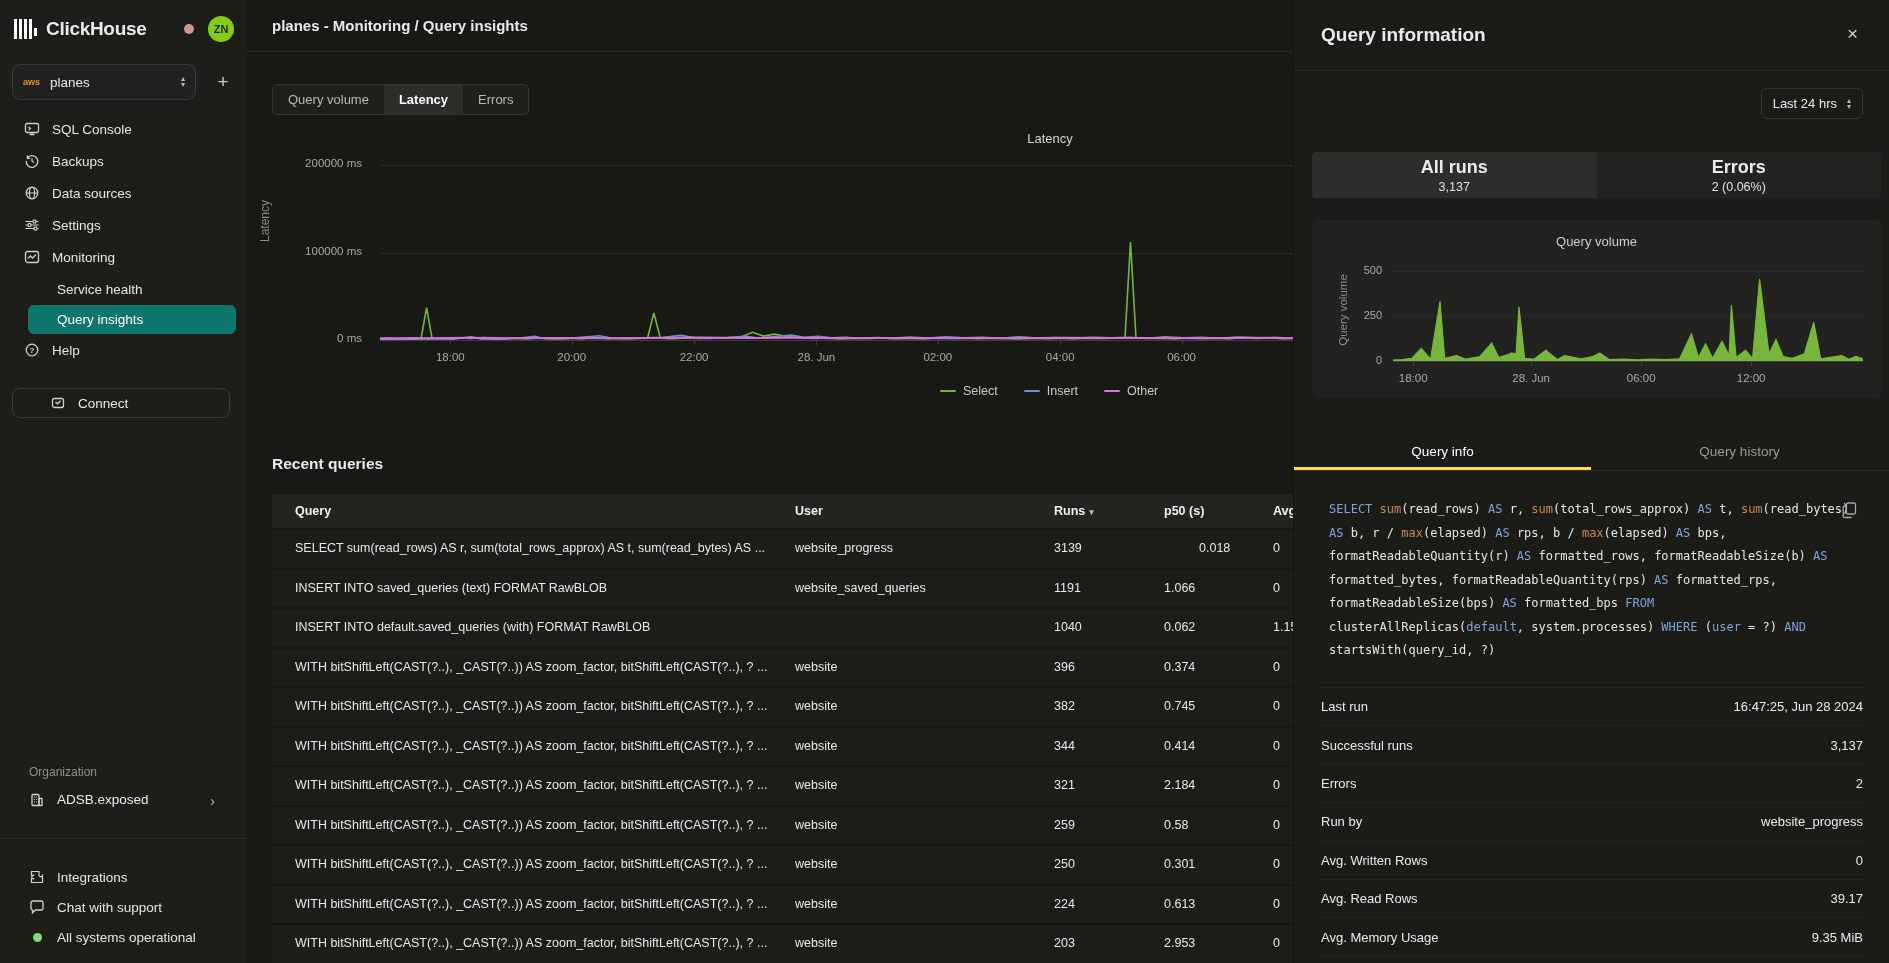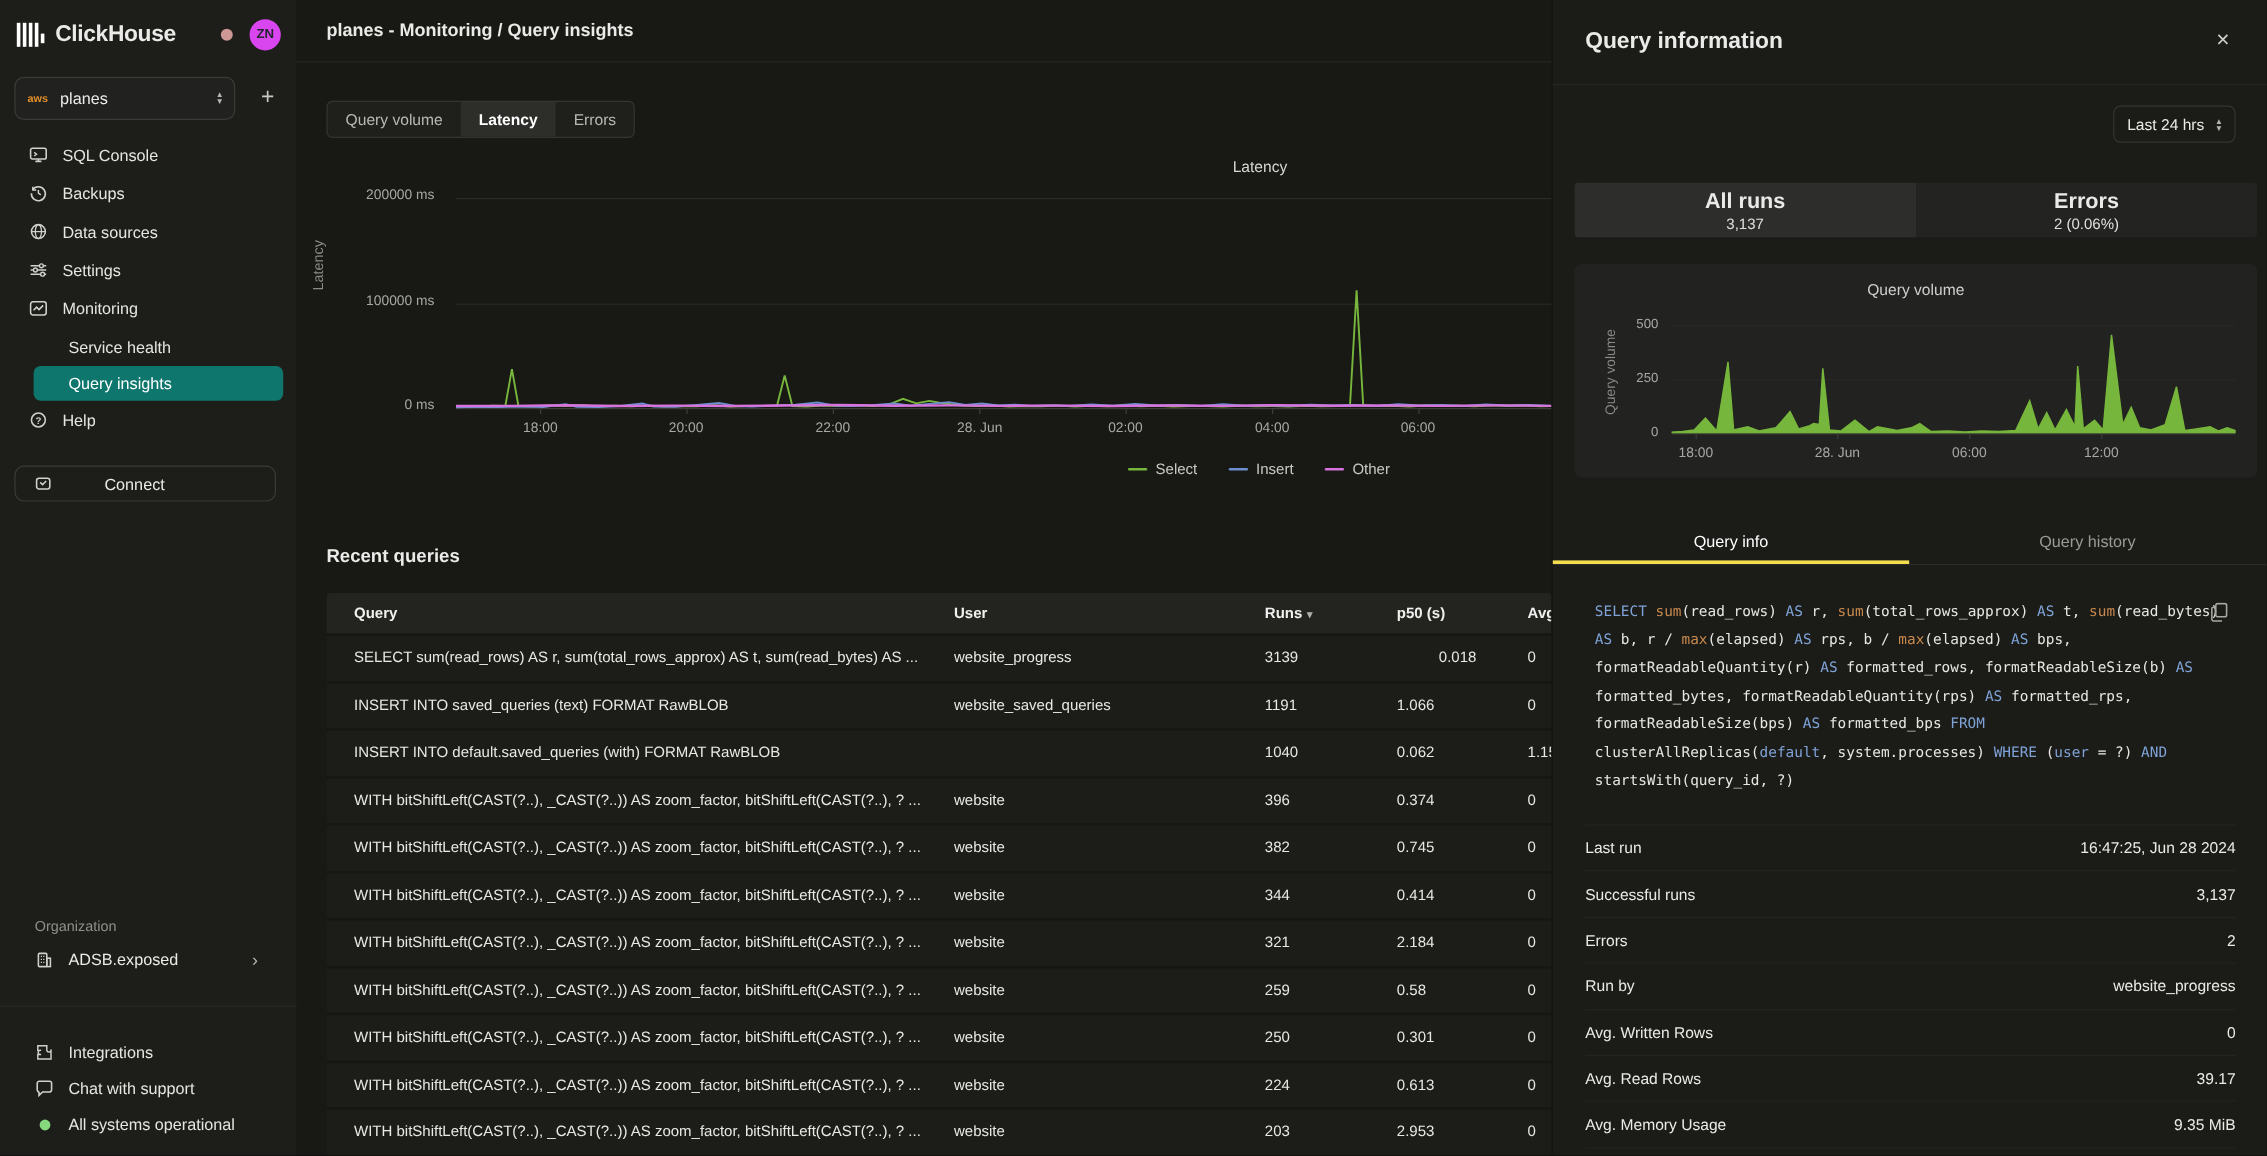--- a/index.html
+++ b/index.html
@@ -7,38 +7,38 @@
        font-family:"Liberation Sans",sans-serif;color:#eaeae8;-webkit-font-smoothing:antialiased;}
   .abs{position:absolute;}
   
   .sidebar{position:absolute;left:0;top:0;width:247px;height:963px;background:#1d1d1a;}
   .brand-row{position:absolute;left:14px;top:14px;width:220px;height:30px;display:flex;align-items:center;}
   .logo{display:flex;align-items:flex-end;gap:2px;height:20px;margin-right:9px;}
   .logo i{display:block;width:3px;height:20px;background:#fff;}
   .logo i.short{height:8px;margin-bottom:3px;}
   .brand{font-size:19px;font-weight:700;letter-spacing:-0.3px;}
   .notif-dot{width:10px;height:10px;border-radius:50%;background:#cc9795;margin-left:auto;margin-right:14px;}
-  .avatar{width:26px;height:26px;border-radius:50%;background:#d946ef;color:#23262e;font-size:11px;
+  .avatar{width:26px;height:26px;border-radius:50%;background:#84cc16;color:#23262e;font-size:11px;
           font-weight:700;display:flex;align-items:center;justify-content:center;}
   .service-row{position:absolute;left:12px;top:64px;width:224px;height:36px;display:flex;align-items:center;}
   .service-select{width:184px;height:36px;background:#21211f;border:1px solid #3a3a36;border-radius:8px;
           display:flex;align-items:center;padding:0 10px;color:#eaeae8;font-size:13.5px;cursor:pointer;
           font-family:inherit;}
   .aws-ic{font-size:9px;font-weight:700;color:#e8922a;margin-right:10px;letter-spacing:0;}
   .updown{margin-left:auto;display:flex;flex-direction:column;line-height:6px;font-size:8px;color:#b5b5b2;}
   .add-service{margin-left:auto;width:26px;height:26px;background:none;border:none;color:#c8c8c5;
           font-size:19px;cursor:pointer;line-height:22px;}
   #side-nav{position:absolute;left:0;top:113px;width:247px;}
   .nav-item{height:32px;display:flex;align-items:center;padding-left:24px;font-size:13.5px;color:#e5e5e2;cursor:pointer;}
   .nav-item .ic{width:16px;height:16px;margin-right:12px;display:flex;align-items:center;justify-content:center;}
   .nav-item.indent{padding-left:57px;}
   .nav-item.active{background:#0f766e;border-radius:6px;margin:0 11px 0 28px;padding-left:29px;height:29px;color:#fff;}
   .connect{position:absolute;left:12px;top:388px;width:218px;height:30px;background:none;
           border:1px solid #3a3a36;border-radius:8px;color:#eaeae8;font-size:13.5px;display:flex;
-          align-items:center;padding-left:15px;cursor:pointer;font-family:inherit;gap:31px;}
+          align-items:center;padding-left:37px;cursor:pointer;font-family:inherit;}
   .connect .ic{width:16px;height:16px;margin-right:12px;}
   .org-label{position:absolute;left:29px;top:765px;font-size:12px;color:#8f8f8c;}
   .org-row{position:absolute;left:0;top:792px;width:247px;height:28px;display:flex;align-items:flex-start;
           padding-left:29px;box-sizing:border-box;font-size:13.5px;cursor:pointer;}
   .org-row .ic{width:16px;height:16px;margin-right:12px;}
   .org-row .chev{margin-left:auto;margin-right:32px;color:#b5b5b2;font-size:15px;}
   .side-divider{position:absolute;left:0;top:838px;width:247px;height:1px;background:#2a2a27;}
   #side-footer{position:absolute;left:0;top:862px;width:247px;}
   .foot-item{height:30px;display:flex;align-items:center;padding-left:29px;font-size:13.5px;color:#e5e5e2;cursor:pointer;}
   .foot-item .ic{width:16px;height:16px;margin-right:12px;display:flex;align-items:center;justify-content:center;}

